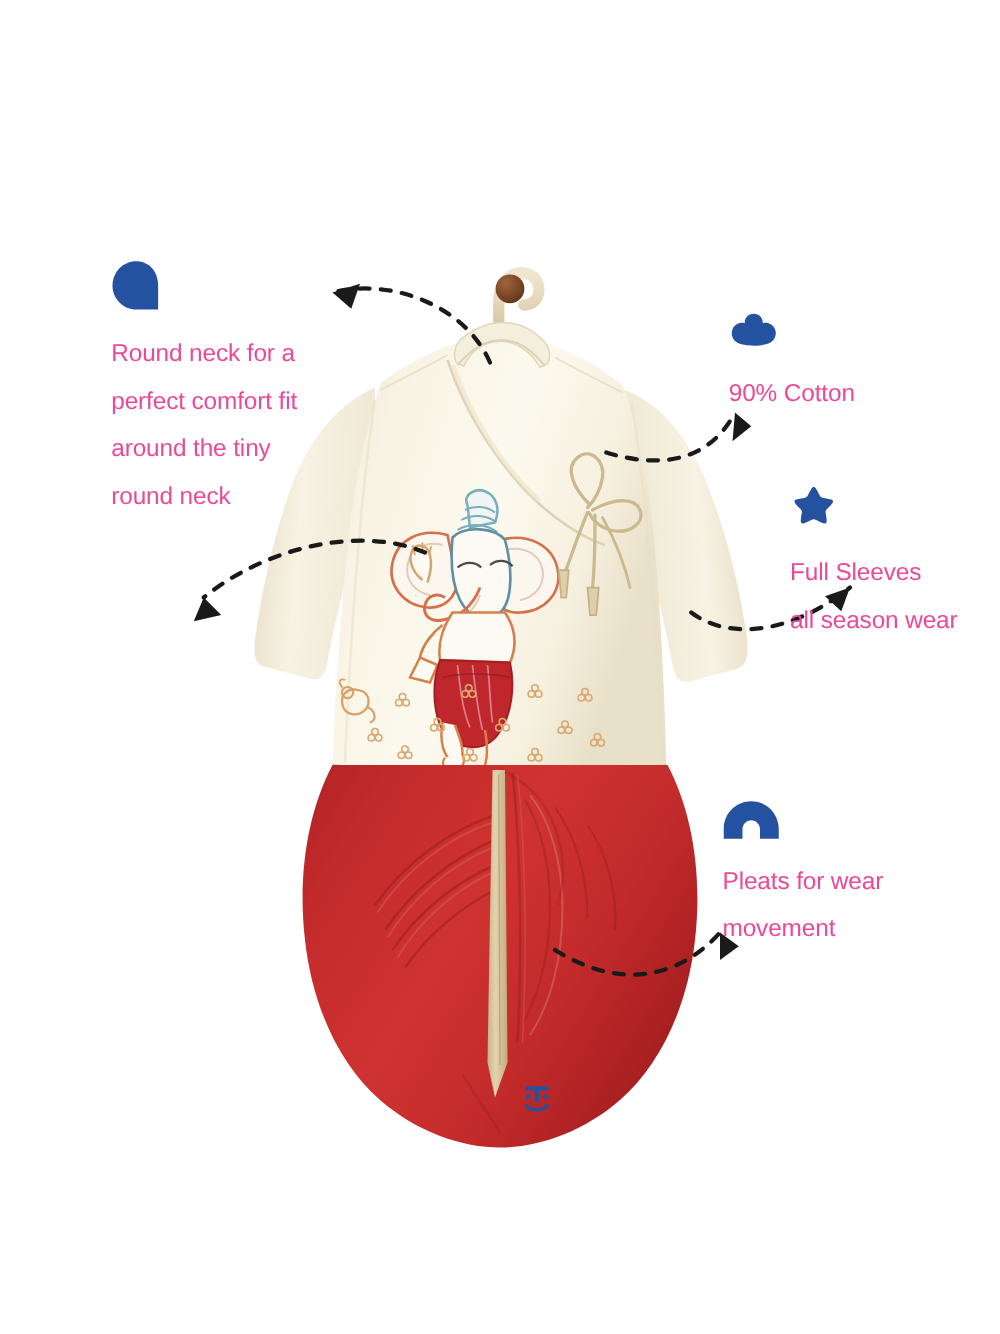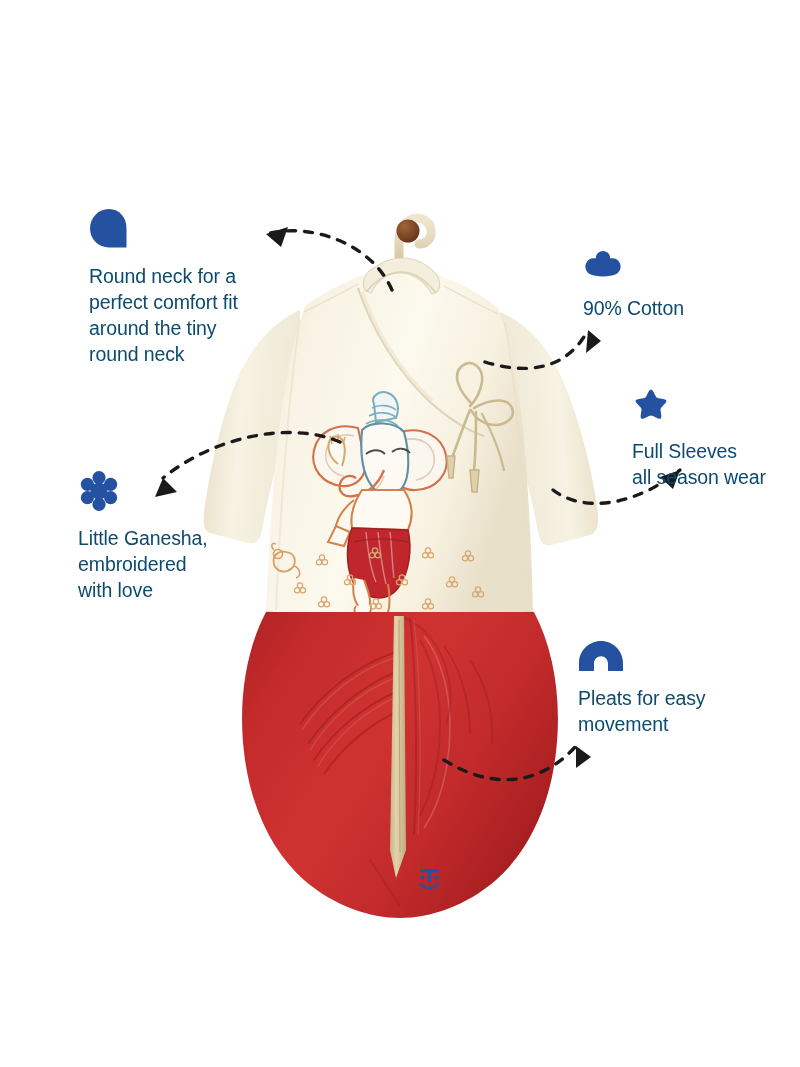--- a/index.html
+++ b/index.html
@@ -15,22 +15,22 @@
   
   .product-layer{position:absolute;left:0;top:0;width:800px;height:1067px;}
   .product-layer svg{display:block;}
 
   
   .annot{position:absolute;}
   .annot .icon{display:block;}
   .annot .txt{
     margin-top:9px;
     font-size:19.5px;
-    line-height:26px;
-    color:#0c4a6e;
+    line-height:38px;
+    color:#ec4899;
     letter-spacing:-0.1px;
     white-space:pre-line;
     font-weight:400;
   }
 
   .a-neck{left:89px;top:208px;width:250px;}
   .a-cotton{left:583px;top:250px;width:200px;}
   .a-sleeves{left:632px;top:388px;width:180px;}
   .a-ganesha{left:78px;top:470px;width:215px;}
   .a-pleats{left:578px;top:640px;width:200px;}
@@ -361,44 +361,26 @@
                  C12.6 30.2 10.6 31.4 9.4 30.6 C8.2 29.8 8.6 27.5 9.4 22.6
                  C9.7 21 9.4 20.2 8.2 19 C4.8 15.5 3.2 14 3.7 12.6
                  C4.2 11.3 6.5 11.1 11.4 10.3 C13 10 13.7 9.4 14.4 8
                  C16.6 3.6 17.6 1.5 19 1.5 Z" fill="#2452a0"></path>
       </svg>
     </span>
     <div class="txt">Full Sleeves
 all season wear</div>
   </div>
 
-  <div class="annot a-ganesha">
-    <span class="icon">
-      <svg width="42" height="42" viewBox="0 0 42 42">
-        <g fill="#2452a0">
-          <circle cx="21" cy="21" r="8.6"></circle>
-          <circle cx="21" cy="7.6" r="6.6"></circle>
-          <circle cx="21" cy="34.4" r="6.6"></circle>
-          <circle cx="9.4" cy="14.3" r="6.6"></circle>
-          <circle cx="32.6" cy="14.3" r="6.6"></circle>
-          <circle cx="9.4" cy="27.7" r="6.6"></circle>
-          <circle cx="32.6" cy="27.7" r="6.6"></circle>
-        </g>
-      </svg>
-    </span>
-    <div class="txt">Little Ganesha,
-embroidered
-with love</div>
-  </div>
 
   <div class="annot a-pleats">
     <span class="icon">
       <svg width="46" height="32" viewBox="0 0 46 32">
         <path d="M1 31 L1 23 C1 10.8 10.8 1 23 1 C35.2 1 45 10.8 45 23 L45 31
                  L30 31 L30 23.5 C30 19.4 26.8 16.2 23 16.2
                  C19.2 16.2 16 19.4 16 23.5 L16 31 Z" fill="#2452a0"></path>
       </svg>
     </span>
-    <div class="txt">Pleats for easy
+    <div class="txt">Pleats for wear
 movement</div>
   </div>
 
 </div>
 
 </body></html>

